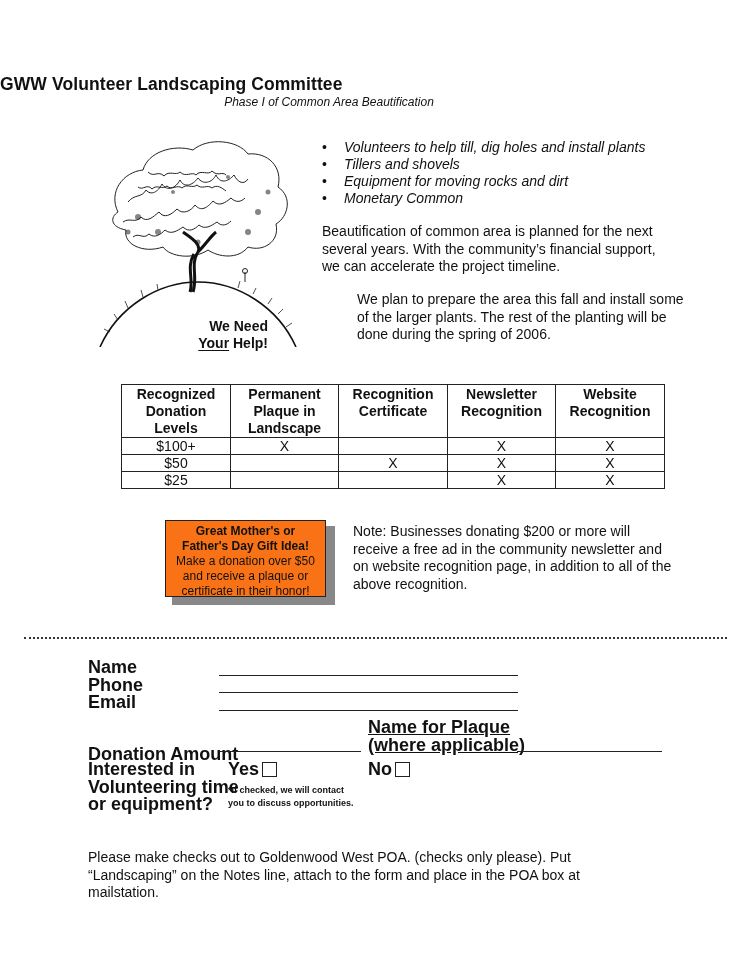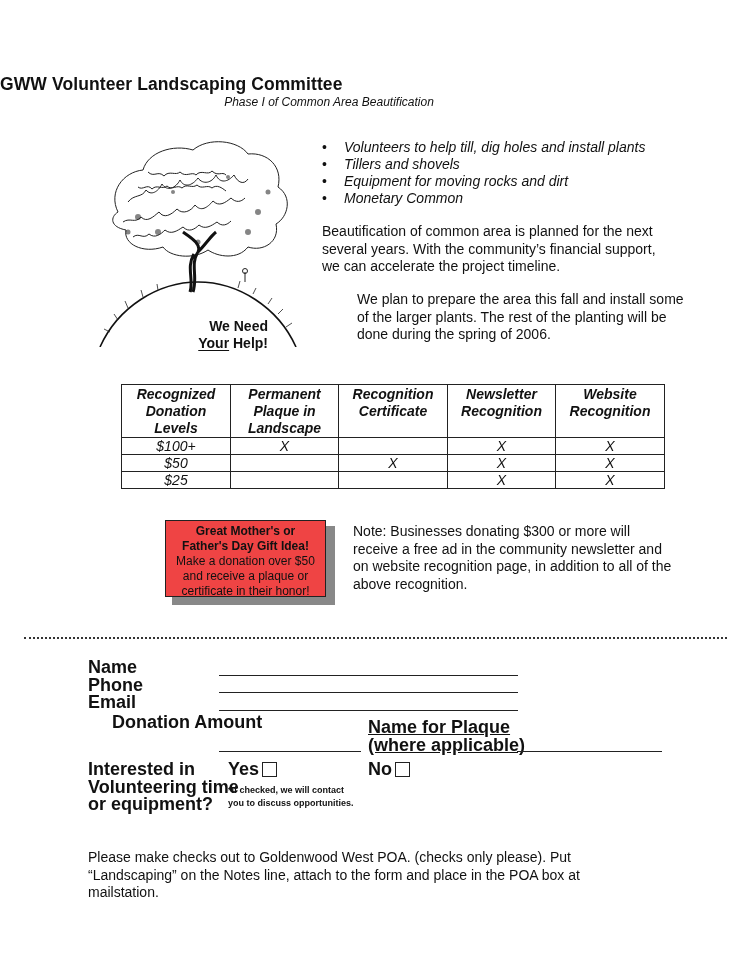--- a/index.html
+++ b/index.html
@@ -32,56 +32,56 @@
     }
     .para { font-size: 14px; line-height: 17.5px; }
     .para1 { left: 322px; top: 223px; width: 340px; }
     .para2 { left: 322px; top: 291px; width: 340px; margin-left: 35px; }
 
     table.levels {
       position: absolute; left: 121px; top: 384px;
       border-collapse: collapse; font-size: 14px;
     }
     table.levels th, table.levels td {
-      border: 1.3px solid #222; text-align: center; padding: 0; font-style: italic;
+      border: 1.3px solid #222; text-align: center; padding: 0;
     }
     table.levels th {
       font-weight: bold; vertical-align: top; line-height: 17px;
       padding-top: 1px; height: 51px;
     }
     table.levels td { height: 16px; line-height: 16px; }
     .c1 { width: 108px; } .c2 { width: 107px; } .c3 { width: 108px; }
     .c4 { width: 107px; } .c5 { width: 108px; }
 
     .gift-shadow {
       left: 172px; top: 526px; width: 163px; height: 79px; background: #888;
     }
     .gift {
       left: 165px; top: 520px; width: 161px; height: 77px;
-      background: #ef4444; border: 1.3px solid #222; text-align: center;
+      background: #f97316; border: 1.3px solid #222; text-align: center;
       font-size: 12px; line-height: 15px; padding-top: 3px; box-sizing: border-box;
     }
     .gift .b { font-weight: bold; }
     .note { left: 353px; top: 523px; width: 320px; font-size: 14px; line-height: 17.5px; }
 
     .cut {
       left: 24px; top: 637px; width: 703px; height: 0;
       border-top: 2px dotted #333;
     }
 
     .lbl { font-weight: bold; font-size: 18px; line-height: 17.5px; }
     .name-lbl { left: 88px; top: 659px; }
     .phone-lbl { left: 88px; top: 677px; }
     .email-lbl { left: 88px; top: 694px; }
     .line { height: 0; border-top: 1.3px solid #222; }
     .name-line { left: 219px; top: 675px; width: 299px; }
     .phone-line { left: 219px; top: 692px; width: 299px; }
     .email-line { left: 219px; top: 710px; width: 299px; }
 
-    .don-lbl { left: 88px; top: 714px; margin-left: 24px; }
+    .don-lbl { left: 88px; top: 746px; }
     .don-line { left: 219px; top: 751px; width: 142px; }
     .plaque-lbl { left: 368px; top: 719px; text-decoration: underline; }
     .plaque-line { left: 517px; top: 751px; width: 145px; }
 
     .vol-lbl { left: 88px; top: 761px; line-height: 17.5px; }
     .yes-lbl { left: 228px; top: 761px; }
     .no-lbl { left: 368px; top: 761px; }
     .chk {
       display: inline-block; width: 13px; height: 13px;
       border: 1.3px solid #222; vertical-align: -2px; margin-left: 3px; background: #fff;
@@ -183,21 +183,21 @@
 
 <div class="abs gift-shadow"></div>
 <div class="abs gift">
   <div class="b">Great Mother's or</div>
   <div class="b">Father's Day Gift Idea!</div>
   <div>Make a donation over $50</div>
   <div>and receive a plaque or</div>
   <div>certificate in their honor!</div>
 </div>
 
-<div class="abs note">Note: Businesses donating $300 or more will receive a free ad in the community newsletter and on website recognition page, in addition to all of the above recognition.</div>
+<div class="abs note">Note: Businesses donating $200 or more will receive a free ad in the community newsletter and on website recognition page, in addition to all of the above recognition.</div>
 
 <div class="abs cut"></div>
 
 <div class="abs lbl name-lbl">Name</div>
 <div class="abs lbl phone-lbl">Phone</div>
 <div class="abs lbl email-lbl">Email</div>
 <div class="abs line name-line"></div>
 <div class="abs line phone-line"></div>
 <div class="abs line email-line"></div>
 

